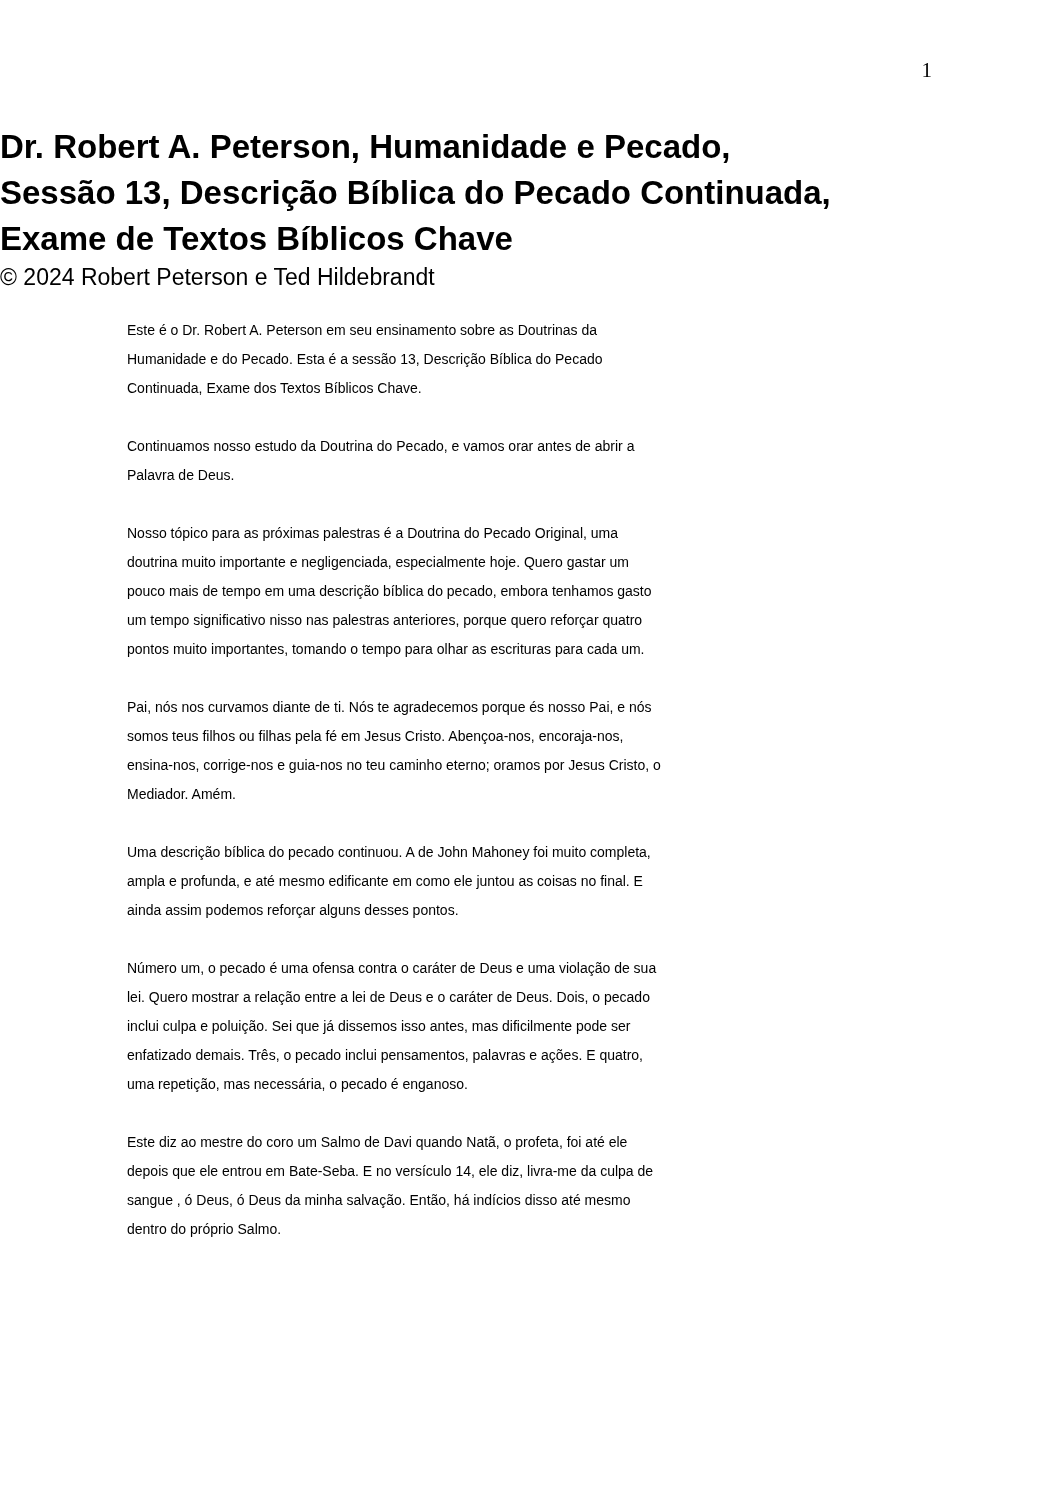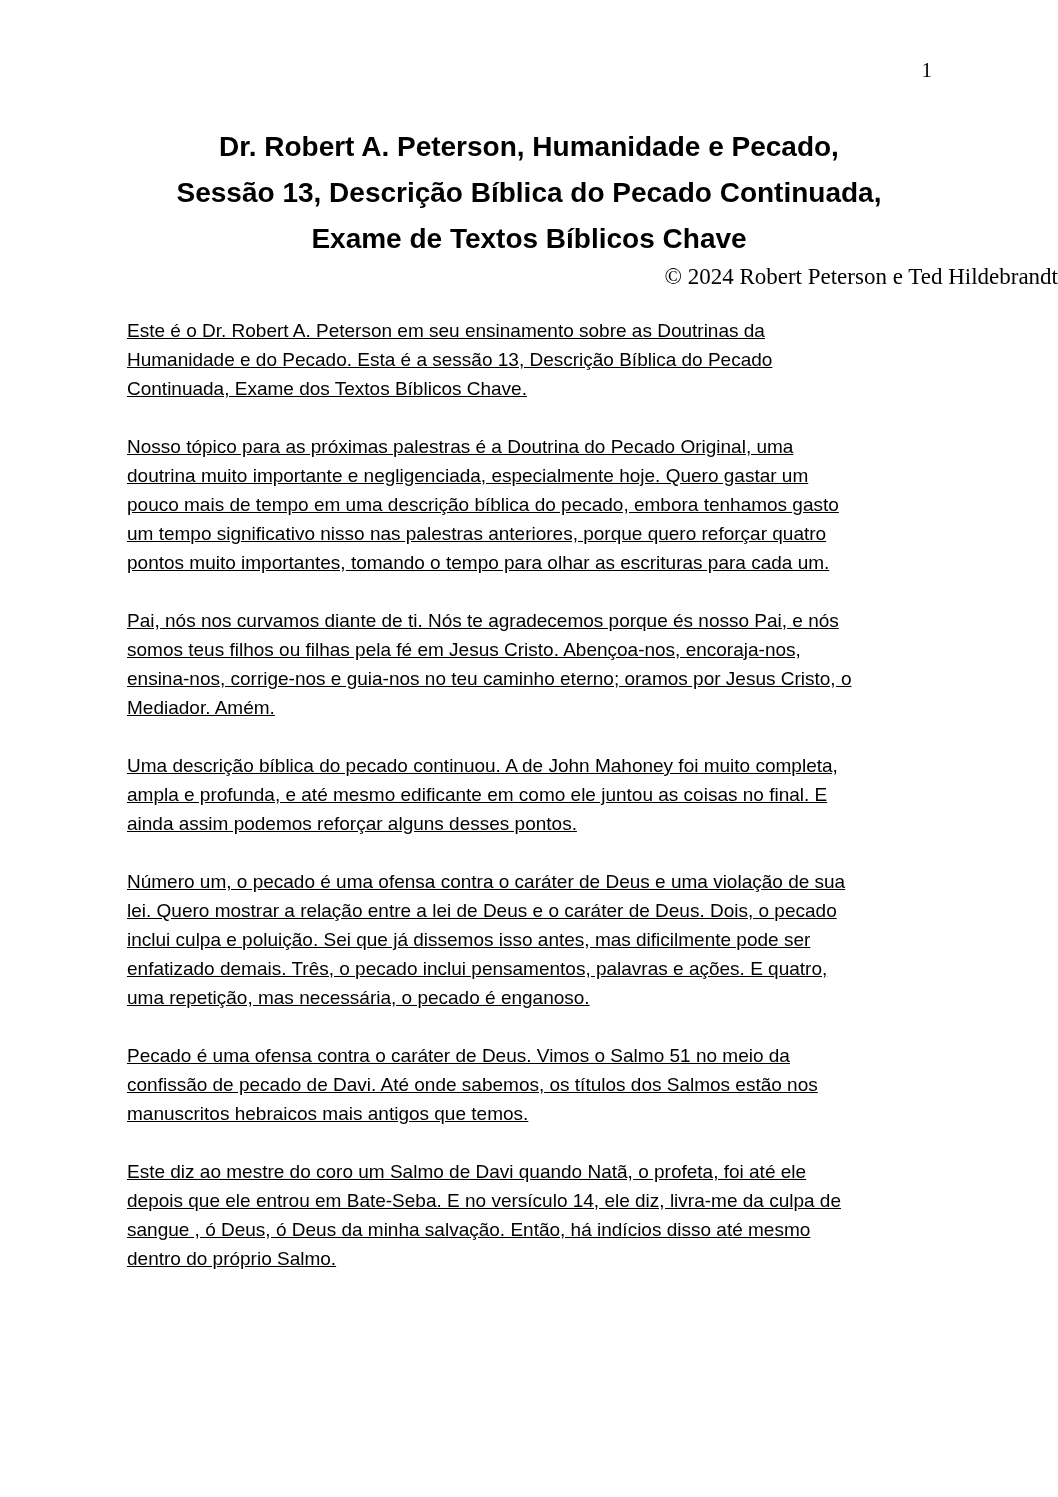--- a/index.html
+++ b/index.html
@@ -24,48 +24,46 @@
     font-size: 21px;
     line-height: 26px;
     color: #000000;
   }
   .doc-title {
     position: absolute;
     top: 124px;
     left: 0;
     right: 0;
     margin: 0;
-    text-align: center;
     font-family: "Liberation Sans", sans-serif;
     font-weight: bold;
-    font-size: 28px;
+    font-size: 33px;
     line-height: 46px;
     white-space: pre-line;
     color: #000000;
   }
   .copyright {
     position: absolute;
     top: 262px;
     left: 0;
     right: 0;
-    text-align: right;
-    font-family: Liberation Serif, serif;
+    text-align: left;
+    font-family: Liberation Sans, sans-serif;
     font-size: 23px;
     line-height: 30px;
     color: #000000;
   }
   .body-text {
     position: absolute;
     top: 316px;
     left: 127px;
     width: 822px;
-    font-size: 19px;
+    font-size: 14px;
     line-height: 29px;
     color: #000000;
-    text-decoration: underline;
   }
   .body-text p {
     margin: 0 0 29px 0;
     white-space: pre-line;
   }
 </style>
 </head>
 <body>
 
 <div class="page">
@@ -75,39 +73,38 @@
   <h1 class="doc-title">Dr. Robert A. Peterson, Humanidade e Pecado,
 Sessão 13, Descrição Bíblica do Pecado Continuada,
 Exame de Textos Bíblicos Chave</h1>
 
   <div class="copyright">© 2024 Robert Peterson e Ted Hildebrandt</div>
 
   <div class="body-text">
     <p>Este é o Dr. Robert A. Peterson em seu ensinamento sobre as Doutrinas da
 Humanidade e do Pecado. Esta é a sessão 13, Descrição Bíblica do Pecado
 Continuada, Exame dos Textos Bíblicos Chave.</p>
+    <p>Continuamos nosso estudo da Doutrina do Pecado, e vamos orar antes de abrir a
+Palavra de Deus.</p>
     <p>Nosso tópico para as próximas palestras é a Doutrina do Pecado Original, uma
 doutrina muito importante e negligenciada, especialmente hoje. Quero gastar um
 pouco mais de tempo em uma descrição bíblica do pecado, embora tenhamos gasto
 um tempo significativo nisso nas palestras anteriores, porque quero reforçar quatro
 pontos muito importantes, tomando o tempo para olhar as escrituras para cada um.</p>
     <p>Pai, nós nos curvamos diante de ti. Nós te agradecemos porque és nosso Pai, e nós
 somos teus filhos ou filhas pela fé em Jesus Cristo. Abençoa-nos, encoraja-nos,
 ensina-nos, corrige-nos e guia-nos no teu caminho eterno; oramos por Jesus Cristo, o
 Mediador. Amém.</p>
     <p>Uma descrição bíblica do pecado continuou. A de John Mahoney foi muito completa,
 ampla e profunda, e até mesmo edificante em como ele juntou as coisas no final. E
 ainda assim podemos reforçar alguns desses pontos.</p>
     <p>Número um, o pecado é uma ofensa contra o caráter de Deus e uma violação de sua
 lei. Quero mostrar a relação entre a lei de Deus e o caráter de Deus. Dois, o pecado
 inclui culpa e poluição. Sei que já dissemos isso antes, mas dificilmente pode ser
 enfatizado demais. Três, o pecado inclui pensamentos, palavras e ações. E quatro,
 uma repetição, mas necessária, o pecado é enganoso.</p>
-    <p>Pecado é uma ofensa contra o caráter de Deus. Vimos o Salmo 51 no meio da
-confissão de pecado de Davi. Até onde sabemos, os títulos dos Salmos estão nos
-manuscritos hebraicos mais antigos que temos.</p>
     <p>Este diz ao mestre do coro um Salmo de Davi quando Natã, o profeta, foi até ele
 depois que ele entrou em Bate-Seba. E no versículo 14, ele diz, livra-me da culpa de
 sangue , ó Deus, ó Deus da minha salvação. Então, há indícios disso até mesmo
 dentro do próprio Salmo.</p>
   </div>
 
 </div>
 
 </body></html>

